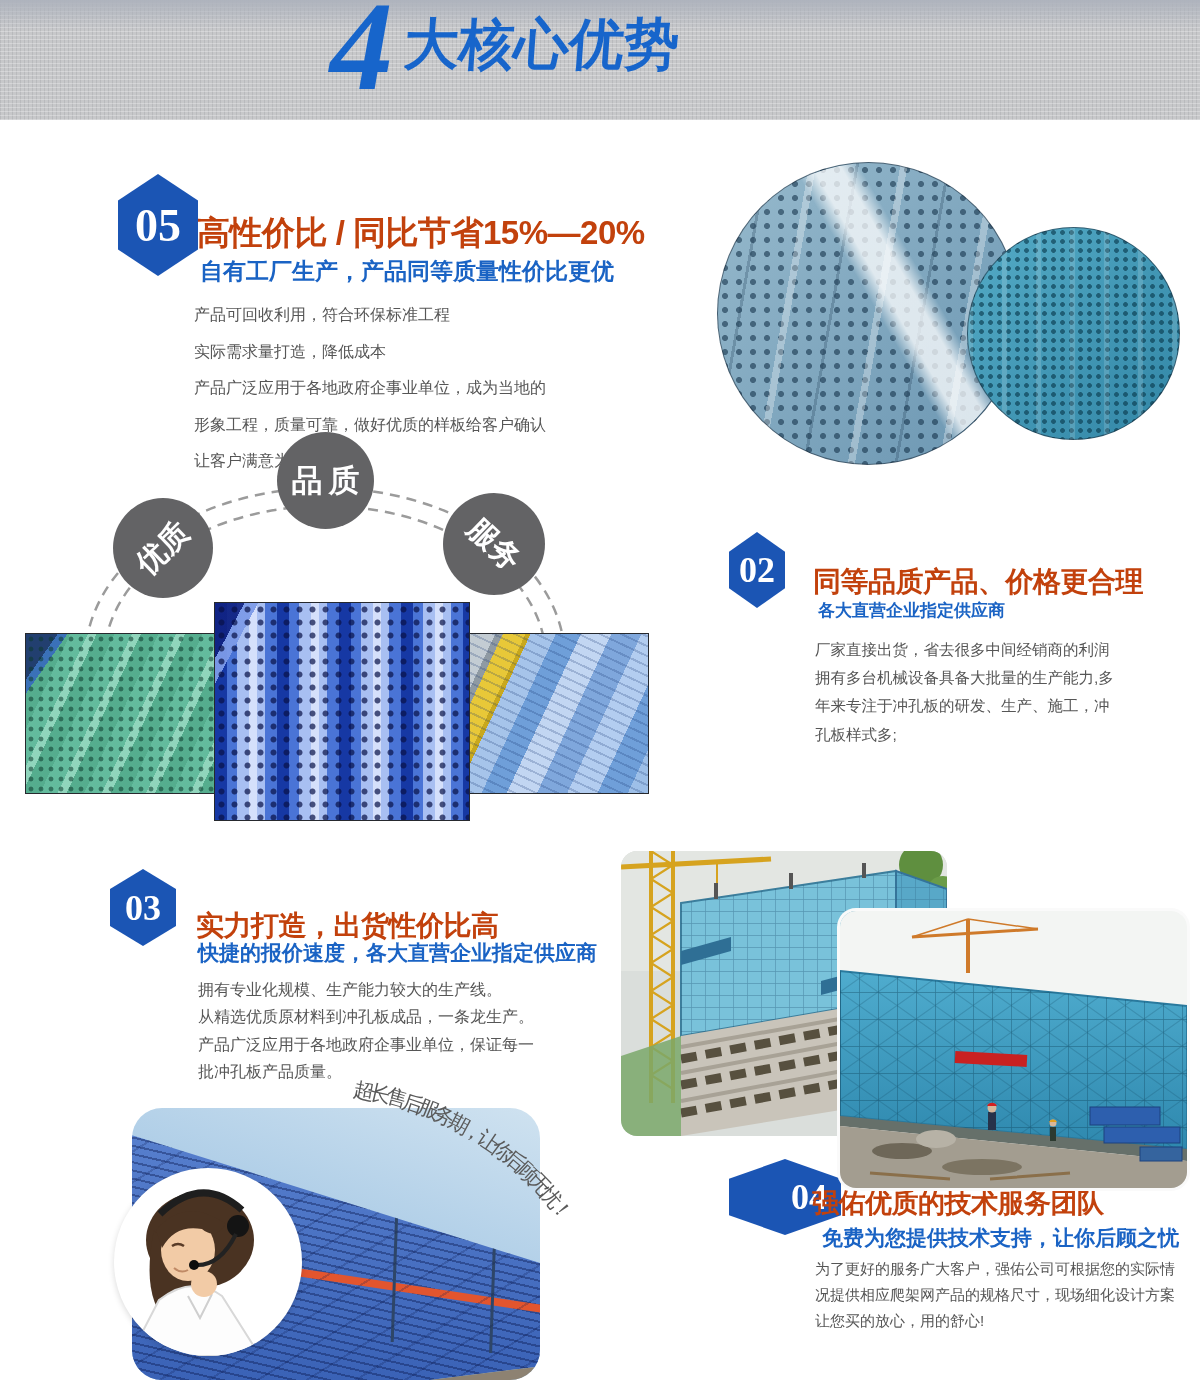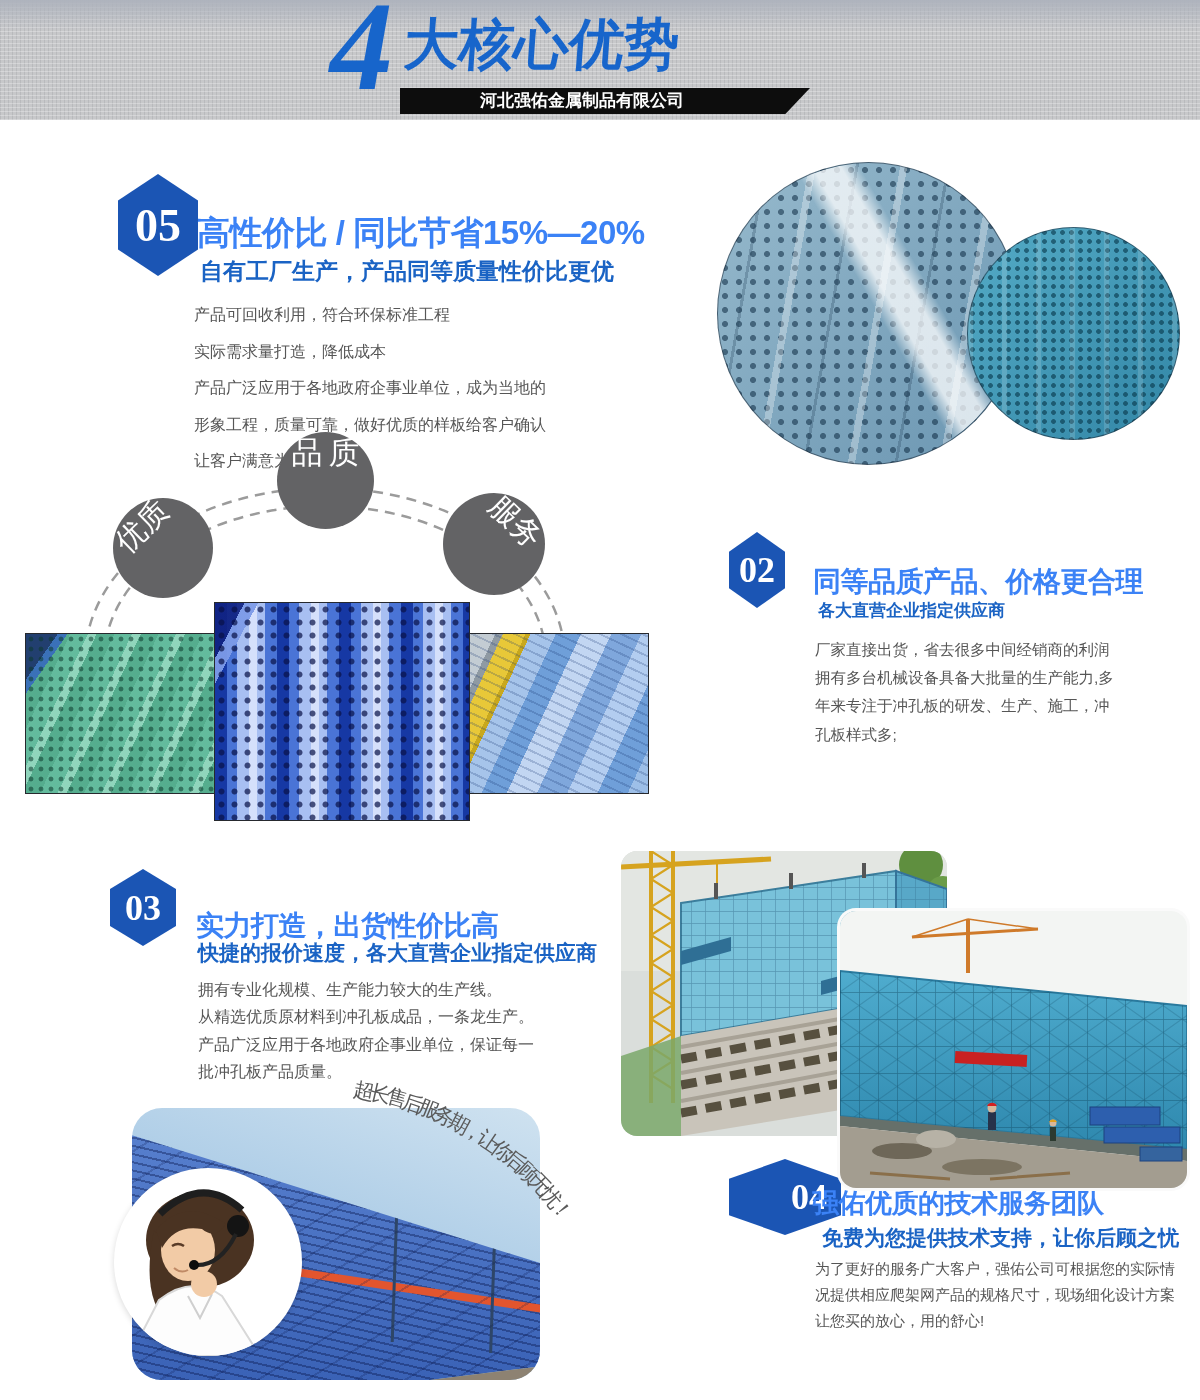--- a/index.html
+++ b/index.html
@@ -23,21 +23,21 @@
     line-height:26px;text-align:center;padding-right:46px;box-sizing:border-box;white-space:nowrap;}
 
   
   .hex{position:absolute;background:#1b55b4;display:flex;align-items:center;justify-content:center;
     clip-path:polygon(50% 0,100% 26%,100% 74%,50% 100%,0 74%,0 26%);
     color:#fff;font-family:"Liberation Serif",serif;font-weight:700;}
   .hex1{left:118px;top:174px;width:80px;height:102px;font-size:46px;}
   .hex2{left:729px;top:532px;width:56px;height:76px;font-size:36px;}
   .hex3{left:110px;top:869px;width:66px;height:77px;font-size:36px;}
   .hex4{left:729px;top:1159px;width:64px;height:76px;font-size:36px;padding-left:48px;}
-  .title{position:absolute;color:#3b82f6;font-weight:700;white-space:nowrap;letter-spacing:-.5px;}
+  .title{position:absolute;color:#c2410c;font-weight:700;white-space:nowrap;letter-spacing:-.5px;}
   .t1{left:197px;top:184px;font-size:33px;}
   .t2{left:813px;top:540px;font-size:28px;font-family:"Liberation Serif",serif;}
   .t3{left:196px;top:884px;font-size:28px;font-family:"Liberation Serif",serif;}
   .t4{left:812px;top:1163px;font-size:27px;}
   .subtitle{position:absolute;color:#1a63c4;font-weight:700;font-family:"Liberation Serif",serif;white-space:nowrap;}
   .s1{left:200px;top:233px;font-size:23px;}
   .s2{left:818px;top:582px;font-size:17px;}
   .s3{left:198px;top:918px;font-size:21px;}
   .s4{left:822px;top:1203px;font-size:21px;}
   .bodytxt{position:absolute;color:#565656;white-space:pre-line;}
@@ -60,22 +60,22 @@
   .circ-small{left:967px;top:227px;width:213px;height:213px;
     background-color:#46a0bd;
     background-image:
       repeating-linear-gradient(90deg,rgba(255,255,255,.14) 0 5px,rgba(255,255,255,0) 5px 34px),
       radial-gradient(circle,rgba(10,60,80,.65) 2px,rgba(10,60,80,0) 2.8px),
       linear-gradient(135deg,#54abc6,#3286a6);
     background-size:auto,9px 9px,auto;}
 
   
   .diagram{position:absolute;left:60px;top:425px;width:540px;height:235px;z-index:1;}
-  .qc{position:absolute;border-radius:50%;background:#636365;color:#fff;font-weight:400;
-      display:flex;justify-content:center;z-index:2;}
+  .qc{position:absolute;border-radius:50%;background:#636365;color:#fff;font-weight:700;
+      display:flex;align-items:center;justify-content:center;z-index:2;}
   .qc-left{left:113px;top:498px;width:100px;height:100px;font-size:30px;}
   .qc-left .lbl{transform:rotate(-44deg);}
   .qc-top{left:277px;top:432px;width:97px;height:97px;font-size:31px;letter-spacing:6px;padding-left:6px;box-sizing:border-box;}
   .qc-right{left:443px;top:493px;width:102px;height:102px;font-size:30px;}
   .qc-right .lbl{transform:rotate(44deg);}
 
   
   .pimg{position:absolute;border:1px solid #26292e;box-sizing:border-box;}
   .img-green{left:25px;top:633px;width:191px;height:161px;z-index:2;
     background-image:
@@ -126,21 +126,20 @@
   #arc-text span{position:absolute;font-size:21px;color:#5a5a5a;font-weight:500;}
 </style>
 </head>
 <body>
 
 <div id="page">
 
   <div class="header">
     <div class="big4">4</div>
     <div class="htitle">大核心优势</div>
-    <div class="hbanner">河北强佑金属制品有限公司</div>
   </div>
 
   <section>
     <div class="hex hex1">
       <span>05</span>
     </div>
     <h2 class="title t1">高性价比 / 同比节省15%—20%</h2>
     <h3 class="subtitle s1">自有工厂生产，产品同等质量性价比更优</h3>
     <p class="bodytxt b1">产品可回收利用，符合环保标准工程
 实际需求量打造，降低成本

